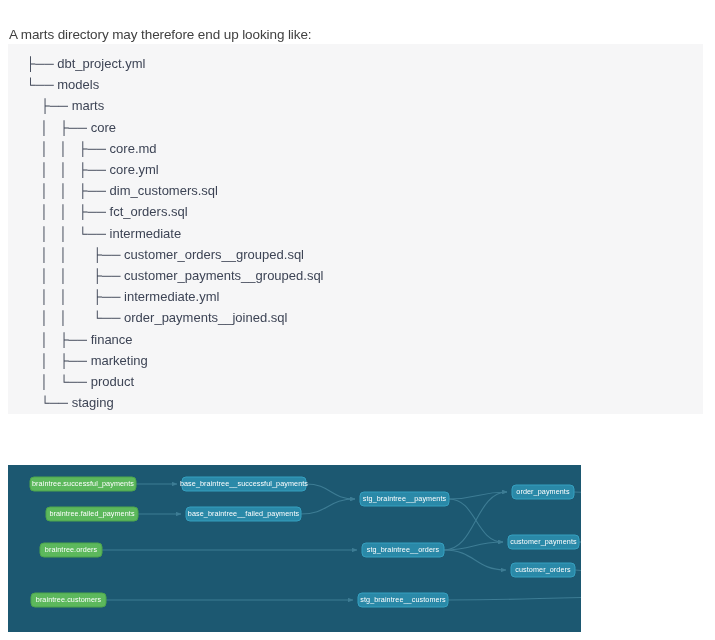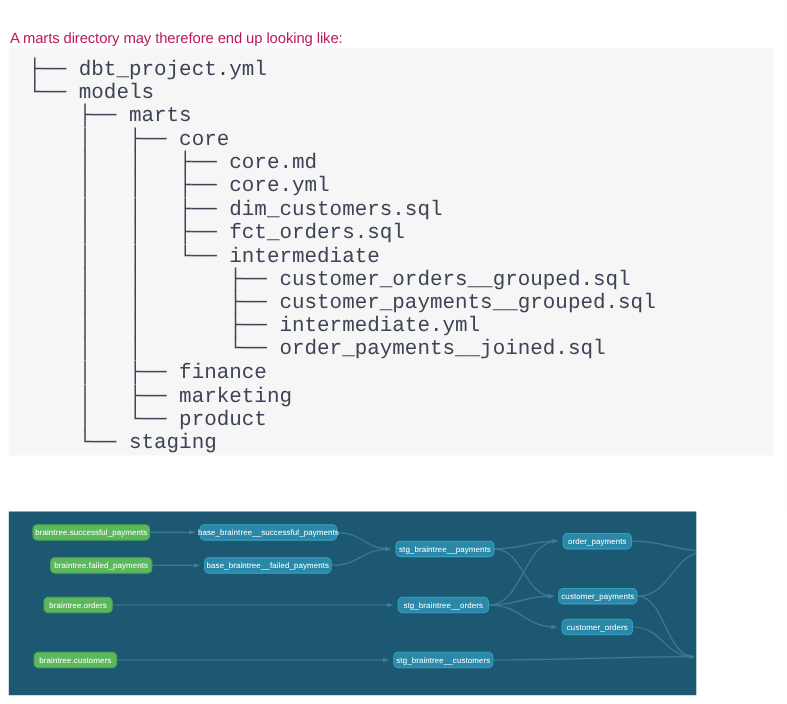--- a/index.html
+++ b/index.html
@@ -15,21 +15,21 @@
     overflow: hidden;
   }
   .page {
     position: relative;
     width: 715px;
     height: 640px;
   }
   .prose-line {
     font-size: 13.5px;
     line-height: 1.5;
-    color: #be185d;
+    color: #404040;
     letter-spacing: -0.1px;
   }
   #intro-text {
     position: absolute;
     left: 9px;
     top: 11px;
   }
   #dag-text {
     position: absolute;
     left: 9px;
@@ -42,33 +42,33 @@
     top: 44px;
     width: 695px;
     height: 370px;
     background: #f6f6f7;
     box-sizing: border-box;
     padding: 9px 0 9px 18px;
     overflow: hidden;
   }
   #code-tree {
     margin: 0;
-    font-family: Liberation Mono, monospace;
-    font-size: 19px;
+    font-family: Liberation Sans, sans-serif;
+    font-size: 13px;
     line-height: 21.2px;
     color: #3d4455;
     white-space: pre;
     letter-spacing: 0px;
   }
   
   #dag-canvas {
     position: absolute;
     left: 8px;
     top: 465px;
-    width: 625px;
+    width: 573px;
     height: 167px;
     background: #1c5871;
     overflow: hidden;
   }
   #dag-canvas svg {
     display: block;
     width: 695px;
     height: 167px;
   }
   .dag-edge {

